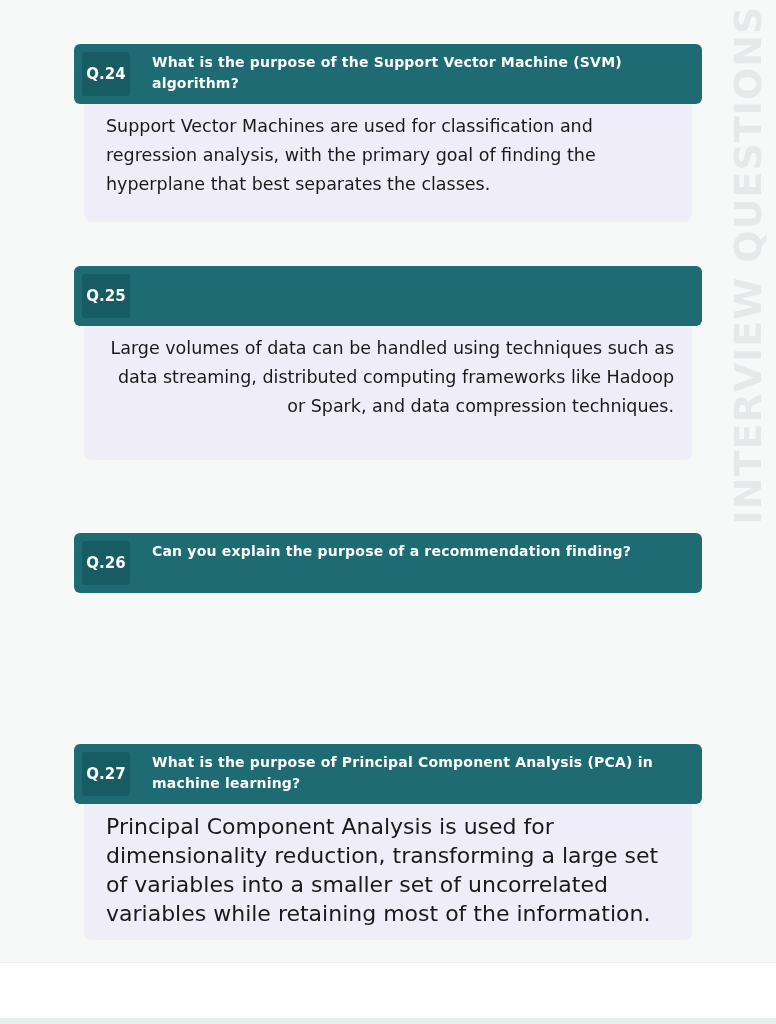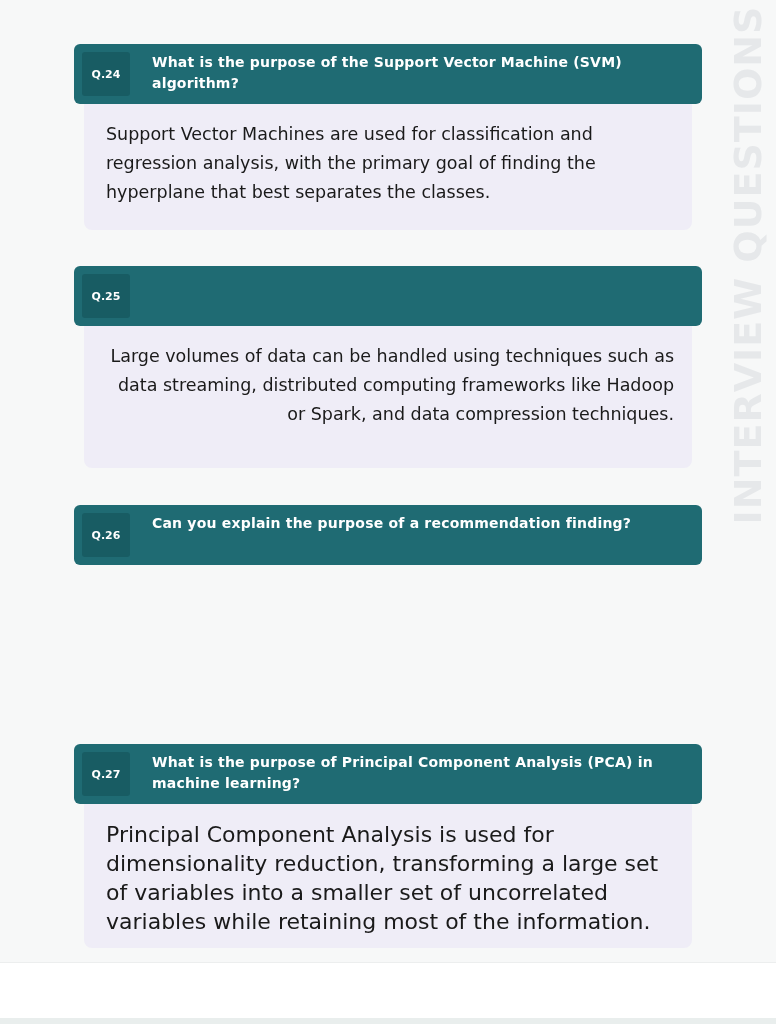--- a/index.html
+++ b/index.html
@@ -2,23 +2,23 @@
 <html><head>
 <meta charset="utf-8">
 <style>
   html,body{margin:0;padding:0;}
   body{width:776px;height:1024px;position:relative;overflow:hidden;background:#fafbfb;font-family:"DejaVu Sans",sans-serif;}
   .page{position:absolute;left:0;top:0;width:776px;height:962px;background:#f7f8f8;}
   .watermark{position:absolute;left:728px;top:30px;width:40px;height:470px;display:flex;align-items:center;justify-content:center;}
   .watermark span{display:block;transform:rotate(-90deg);white-space:nowrap;font-family:"DejaVu Sans",sans-serif;font-weight:bold;font-size:38px;color:#e6e8ea;letter-spacing:1px;}
   .qa{position:absolute;left:74px;width:628px;}
   .qhead{position:relative;height:60px;background:#1f6b73;border-radius:6px;display:flex;align-items:center;}
-  .badge{position:absolute;left:8px;top:8px;width:48px;height:44px;background:#185c63;border-radius:3px;color:#fff;font-size:11px;font-weight:bold;display:flex;align-items:center;justify-content:center;}
+  .badge{position:absolute;left:8px;top:8px;width:48px;height:44px;background:#185c63;border-radius:3px;color:#fff;font-size:15px;font-weight:bold;display:flex;align-items:center;justify-content:center;}
   .qtext{position:absolute;left:78px;right:8px;top:8px;color:#fff;font-size:14px;font-weight:bold;line-height:21px;letter-spacing:0.2px;}
-  .answer{margin:0 10px 0 10px;background:#efedf7;border-radius:0 0 8px 8px;padding:16px 18px 20px 22px;color:#1a1a1a;font-size:17.5px;line-height:29px;}
+  .answer{margin:0 10px 0 10px;background:#efedf7;border-radius:0 0 8px 8px;padding:8px 18px 20px 22px;color:#1a1a1a;font-size:17.5px;line-height:29px;}
   .footer{position:absolute;left:0;top:962px;width:776px;height:56px;background:#ffffff;border-top:1px solid #eceeee;}
   .footbar{position:absolute;left:0;top:1018px;width:776px;height:6px;background:#e9eeed;}
 </style>
 </head>
 <body>
 
 <div class="page">
   <div class="watermark">
     <span>INTERVIEW QUESTIONS</span>
   </div>
@@ -31,21 +31,21 @@
     <div class="answer" style="height:90px;">Support Vector Machines are used for classification and regression analysis, with the primary goal of finding the hyperplane that best separates the classes.</div>
   </div>
 
   <div class="qa" style="top:266px;">
     <div class="qhead">
       <div class="badge">Q.25</div>
     </div>
     <div class="answer" style="height:106px;text-align:right;">Large volumes of data can be handled using techniques such as data streaming, distributed computing frameworks like Hadoop or Spark, and data compression techniques.</div>
   </div>
 
-  <div class="qa" style="top:505px;">
+  <div class="qa" style="top:533px;">
     <div class="qhead">
       <div class="badge">Q.26</div>
       <div class="qtext">Can you explain the purpose of a recommendation finding?</div>
     </div>
   </div>
 
   <div class="qa" style="top:744px;">
     <div class="qhead">
       <div class="badge">Q.27</div>
       <div class="qtext">What is the purpose of Principal Component Analysis (PCA) in machine learning?</div>

